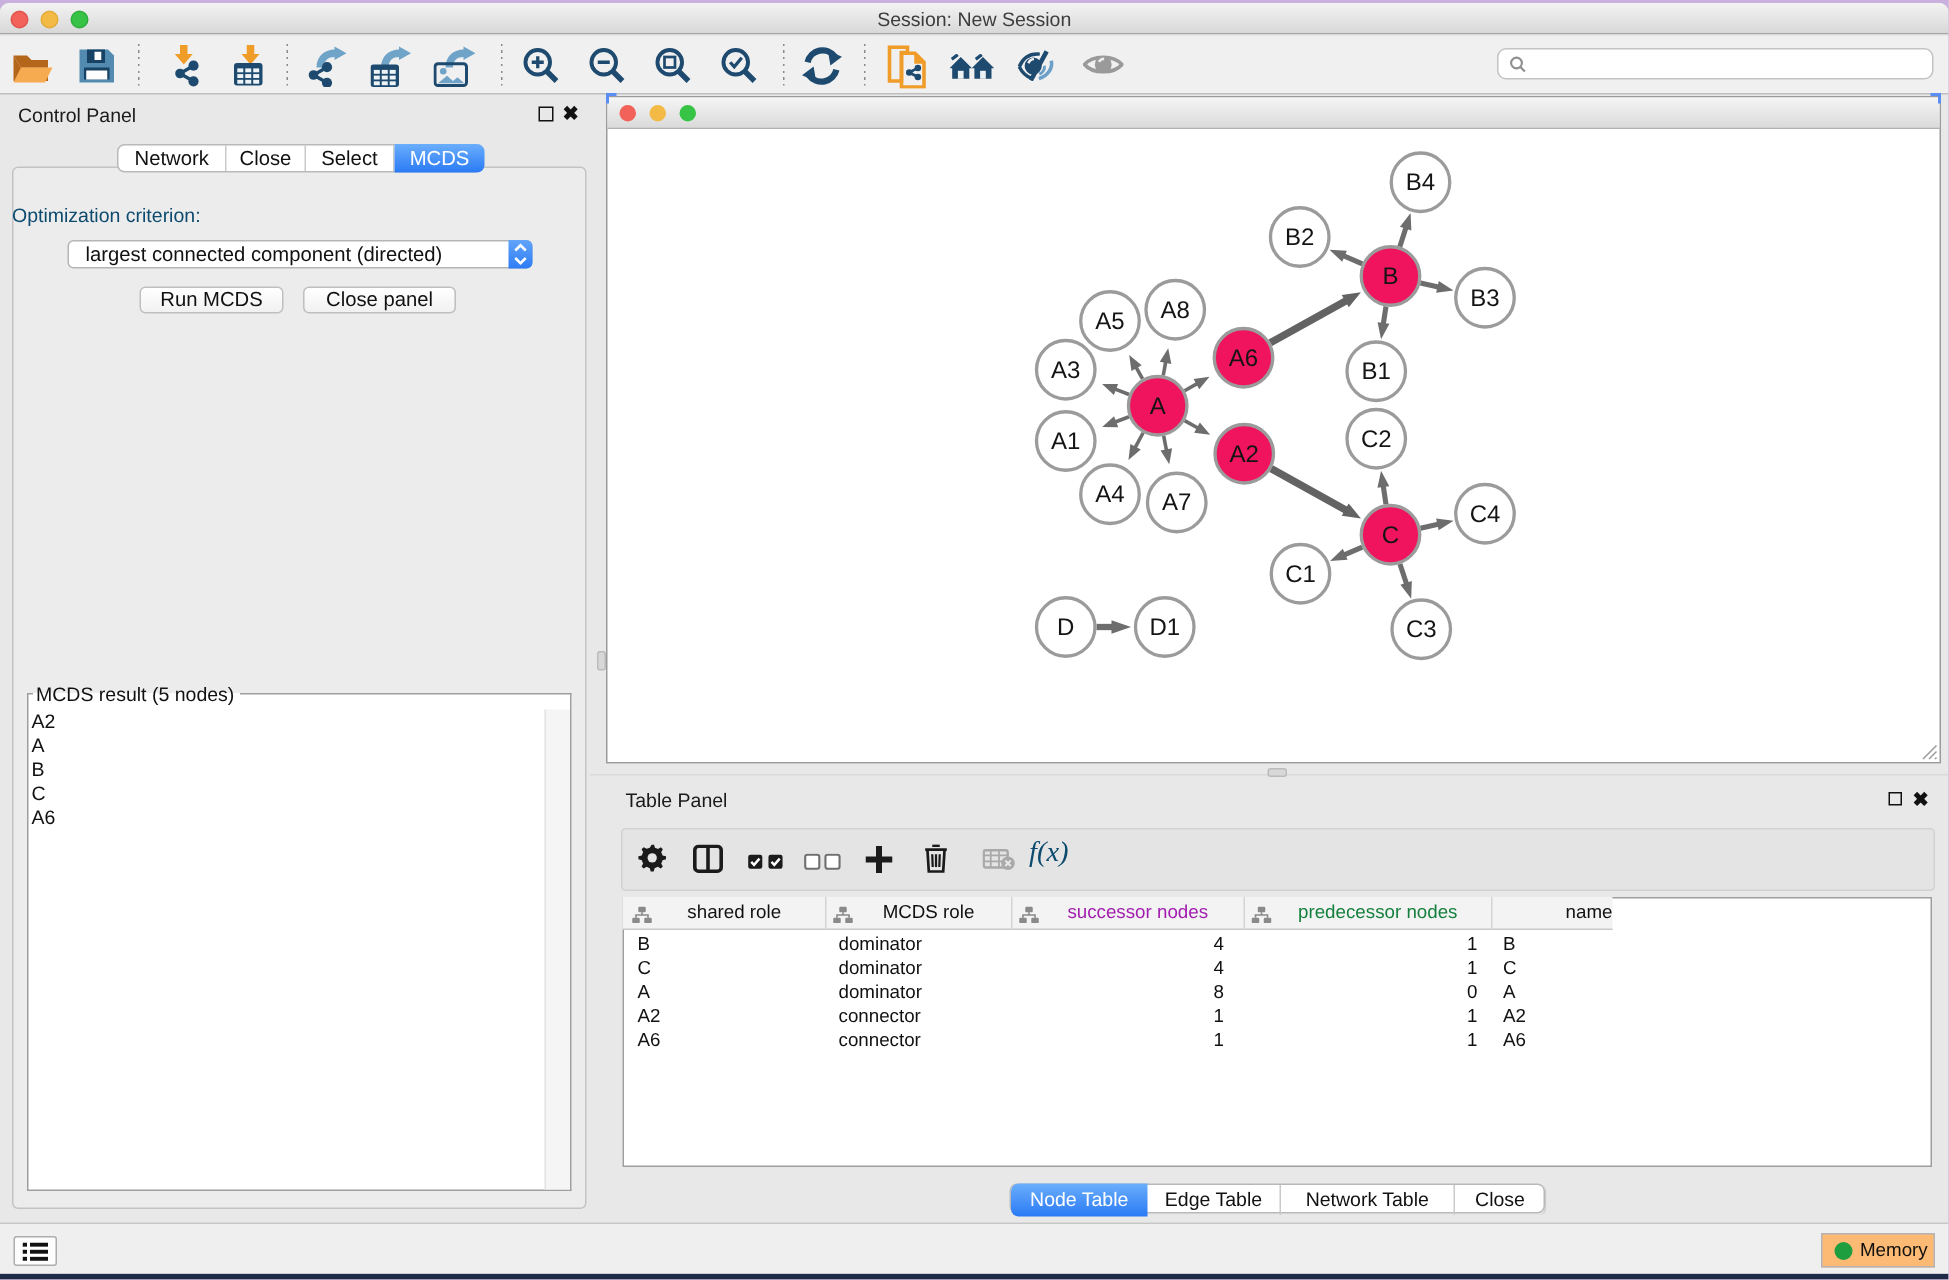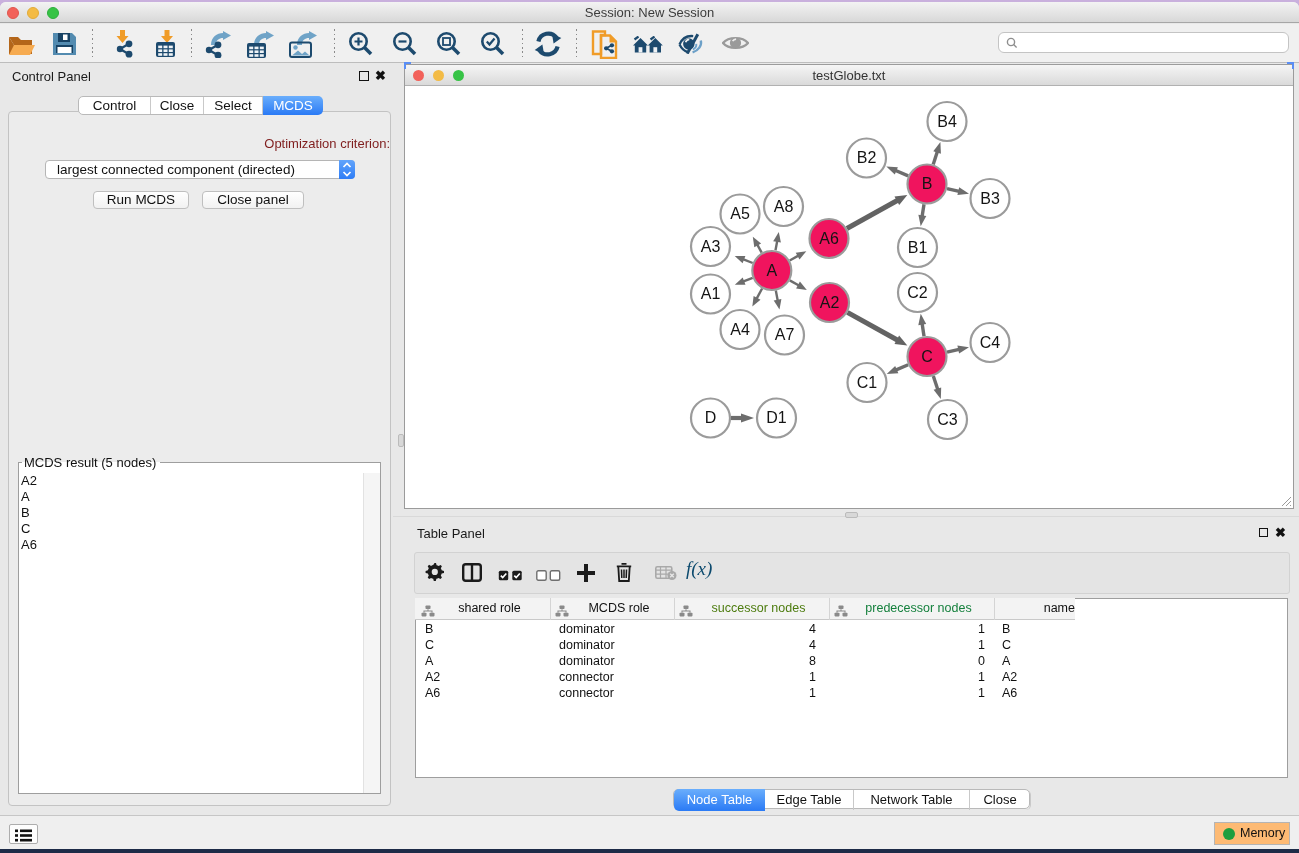--- a/index.html
+++ b/index.html
@@ -166,26 +166,26 @@
       <circle cx="5" cy="5" r="3.6" fill="none" stroke="#8e8e8e" stroke-width="1.4"></circle>
       <line x1="7.6" y1="7.6" x2="10.6" y2="10.6" stroke="#8e8e8e" stroke-width="1.4"></line>
     </svg>
 </div>
 
 <div style="position:absolute;left:12px;top:69px;font-size:13px;color:#1a1a1a;">Control Panel</div>
 <div style="position:absolute;left:359px;top:71px;width:10px;height:10px;border:1.6px solid #111;"></div>
 <div style="position:absolute;left:375px;top:68px;font-size:13px;font-weight:bold;color:#111;">✖</div>
 <div style="position:absolute;left:8px;top:111px;width:383px;height:695px;background:#ececec;border:1px solid #c3c3c3;border-radius:4px;"></div>
 <div style="position:absolute;left:78px;top:96px;width:243px;height:19px;background:#fff;border:1px solid #b9b9b9;border-radius:5px;">
-    <div style="position:absolute;left:0px;top:0;width:72px;height:17px;border-right:1px solid #c9c9c9;color:#111;text-align:center;line-height:17px;font-size:13.5px;">Control</div>
+    <div style="position:absolute;left:0px;top:0;width:72px;height:17px;border-right:1px solid #c9c9c9;color:#111;text-align:center;line-height:17px;font-size:13.5px;">Network</div>
     <div style="position:absolute;left:72px;top:0;width:53px;height:17px;border-right:1px solid #c9c9c9;color:#111;text-align:center;line-height:17px;font-size:13.5px;">Close</div>
     <div style="position:absolute;left:125px;top:0;width:59px;height:17px;border-right:1px solid #c9c9c9;color:#111;text-align:center;line-height:17px;font-size:13.5px;">Select</div>
     <div style="position:absolute;left:184px;top:-1px;width:60px;height:19px;background:linear-gradient(#6aaefc,#2a7af5);border-radius:0 5px 5px 0;color:#fff;text-align:center;line-height:19px;font-size:13.5px;">MCDS</div>
   </div>
-<div style="position:absolute;left:8px;top:136px;width:382px;text-align:right;font-size:13px;color:#7f1d1d;">Optimization criterion:</div>
+<div style="position:absolute;left:8px;top:136px;width:382px;text-align:left;font-size:13px;color:#0c4a6e;">Optimization criterion:</div>
 <div style="position:absolute;left:45px;top:160px;width:310px;height:19px;background:#fff;border:1px solid #b5b5b5;border-radius:4px;">
   <div style="position:absolute;left:11px;top:0;line-height:18px;font-size:13.5px;color:#111;">largest connected component (directed)</div>
   <div style="position:absolute;right:-1px;top:-1px;width:16px;height:19px;background:linear-gradient(#62a4fb,#2e7df6);border-radius:0 4px 4px 0;">
     <svg width="16" height="19" viewBox="0 0 16 19">
         <path d="M4.5 7 L8 3.5 L11.5 7 M4.5 12 L8 15.5 L11.5 12" stroke="#fff" stroke-width="1.7" fill="none"></path>
       </svg>
   </div>
 </div>
 <div style="position:absolute;left:93px;top:191px;width:96px;height:18px;background:linear-gradient(#ffffff,#f1f1f1);border:1px solid #bfbfbf;border-radius:4px;text-align:center;line-height:16px;font-size:13.5px;color:#111;">Run MCDS</div>
 <div style="position:absolute;left:202px;top:191px;width:102px;height:18px;background:linear-gradient(#ffffff,#f1f1f1);border:1px solid #bfbfbf;border-radius:4px;text-align:center;line-height:16px;font-size:13.5px;color:#111;">Close panel</div>
@@ -203,21 +203,20 @@
   </div>
 <div style="position:absolute;left:363px;top:473px;width:17px;height:320px;background:#f5f5f5;border-left:1px solid #e2e2e2;"></div>
 
 <div style="position:absolute;left:398px;top:434px;width:6px;height:13px;background:#d8d8d8;border:1px solid #bbb;border-radius:2px;"></div>
 
 <div style="position:absolute;left:404px;top:64px;width:890px;height:445px;background:#fff;border:1px solid #9b9b9b;">
   <div style="position:absolute;left:0;top:0;width:888px;height:21px;background:linear-gradient(#f5f5f5,#dadada);border-bottom:1px solid #b1b1b1;"></div>
   <div style="position:absolute;left:8px;top:5px;width:11px;height:11px;border-radius:50%;background:#f2615a;"></div>
   <div style="position:absolute;left:28px;top:5px;width:11px;height:11px;border-radius:50%;background:#f3bb45;"></div>
   <div style="position:absolute;left:48px;top:5px;width:11px;height:11px;border-radius:50%;background:#37c346;"></div>
-  <div style="position:absolute;left:0;top:0;width:888px;text-align:center;line-height:21px;font-size:13px;color:#333;">testGlobe.txt</div>
   <svg width="887" height="421" viewBox="0 0 887 421" style="position:absolute;left:0;top:22px;" font-family="Liberation Sans,sans-serif">
     <line x1="356.7" y1="165.6" x2="351.7" y2="156.6" stroke="#6d6d6d" stroke-width="2.4"></line>
 <polygon points="347.8,149.7 356.1,156.5 349.3,160.3" fill="#6d6d6d"></polygon>
 <line x1="370.5" y1="163.3" x2="372.4" y2="152.9" stroke="#6d6d6d" stroke-width="2.4"></line>
 <polygon points="373.8,145.1 375.9,155.6 368.2,154.2" fill="#6d6d6d"></polygon>
 <line x1="347.7" y1="176.0" x2="337.2" y2="171.9" stroke="#6d6d6d" stroke-width="2.4"></line>
 <polygon points="329.7,169.0 340.4,169.0 337.6,176.3" fill="#6d6d6d"></polygon>
 <line x1="347.7" y1="190.8" x2="337.2" y2="194.8" stroke="#6d6d6d" stroke-width="2.4"></line>
 <polygon points="329.8,197.7 337.7,190.5 340.5,197.8" fill="#6d6d6d"></polygon>
 <line x1="357.1" y1="201.5" x2="351.1" y2="212.6" stroke="#6d6d6d" stroke-width="2.4"></line>
@@ -376,21 +375,21 @@
  <div style="position:absolute;left:135px;top:0;width:124px;text-align:center;line-height:21px;font-size:12.5px;color:#111;text-indent:14px;">MCDS role</div>
  <div style="position:absolute;left:259px;top:0;width:0;height:22px;border-left:1px solid #d4d4d4;"></div>
  <div style="position:absolute;left:264px;top:5px;"><svg width="14" height="12" viewBox="0 0 14 12" style="">
         <g fill="#8a8a8a">
           <rect x="4.5" y="0.5" width="5" height="3.6" rx="0.8"></rect>
           <rect x="0.5" y="7.8" width="5" height="3.6" rx="0.8"></rect>
           <rect x="8.5" y="7.8" width="5" height="3.6" rx="0.8"></rect>
         </g>
         <path d="M7 4.2 V6 M3 7.8 V6 H11 V7.8" stroke="#8a8a8a" stroke-width="1.1" fill="none"></path>
       </svg></div>
- <div style="position:absolute;left:259px;top:0;width:155px;text-align:center;line-height:21px;font-size:12.5px;color:#4d7c0f;text-indent:14px;">successor nodes</div>
+ <div style="position:absolute;left:259px;top:0;width:155px;text-align:center;line-height:21px;font-size:12.5px;color:#a21caf;text-indent:14px;">successor nodes</div>
  <div style="position:absolute;left:414px;top:0;width:0;height:22px;border-left:1px solid #d4d4d4;"></div>
  <div style="position:absolute;left:419px;top:5px;"><svg width="14" height="12" viewBox="0 0 14 12" style="">
         <g fill="#8a8a8a">
           <rect x="4.5" y="0.5" width="5" height="3.6" rx="0.8"></rect>
           <rect x="0.5" y="7.8" width="5" height="3.6" rx="0.8"></rect>
           <rect x="8.5" y="7.8" width="5" height="3.6" rx="0.8"></rect>
         </g>
         <path d="M7 4.2 V6 M3 7.8 V6 H11 V7.8" stroke="#8a8a8a" stroke-width="1.1" fill="none"></path>
       </svg></div>
  <div style="position:absolute;left:414px;top:0;width:165px;text-align:center;line-height:21px;font-size:12.5px;color:#15803d;text-indent:14px;">predecessor nodes</div>

